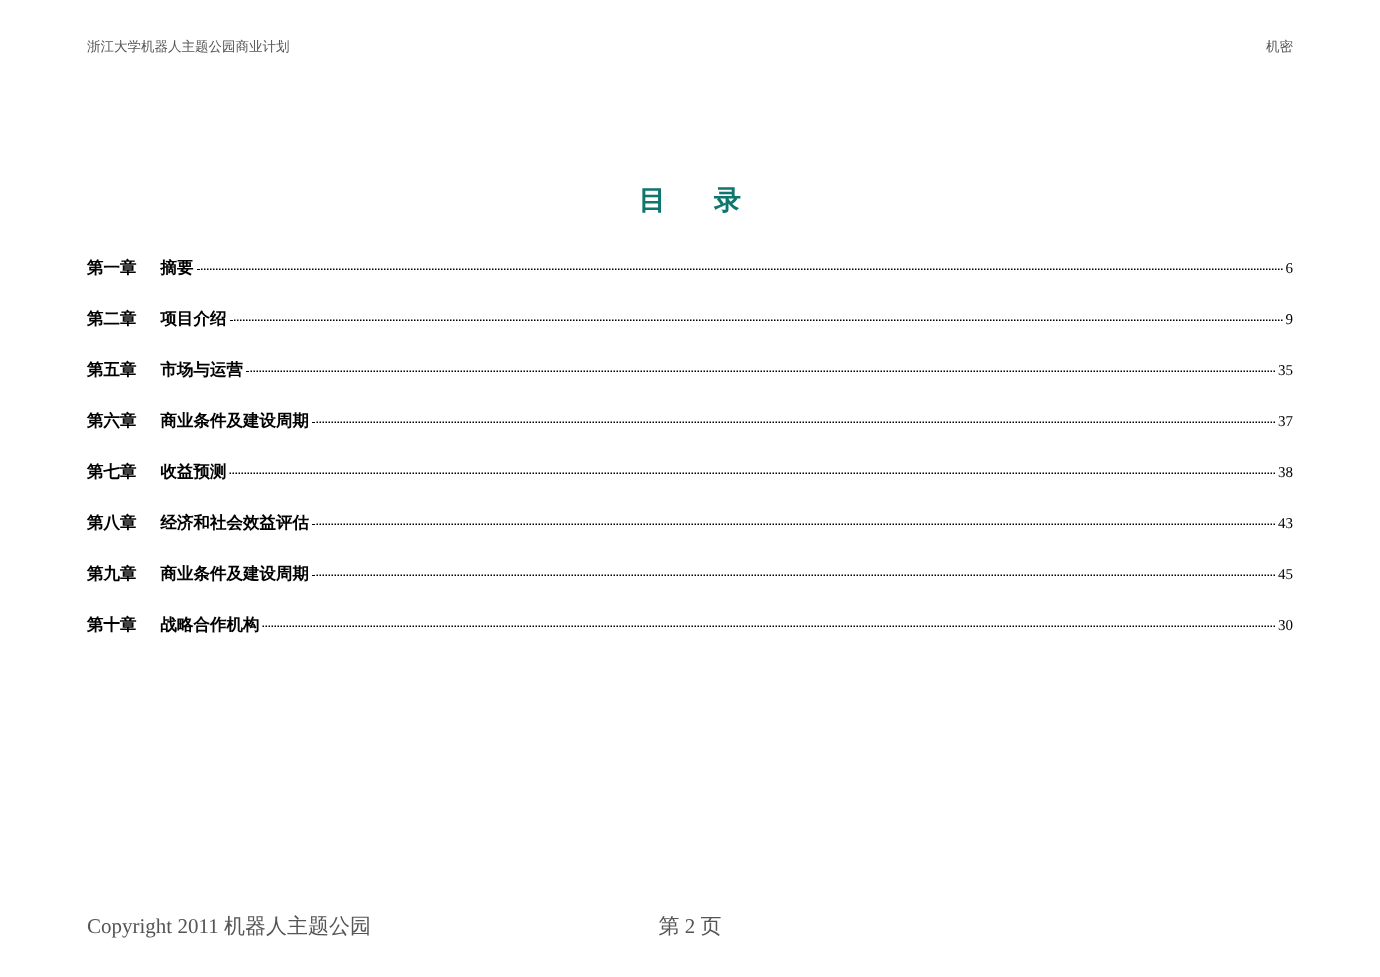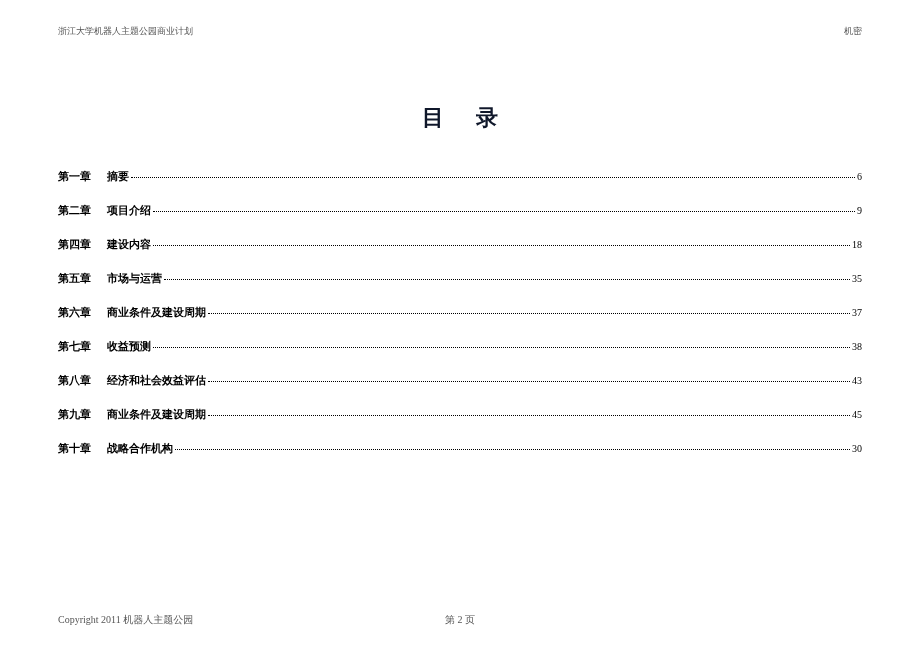--- a/index.html
+++ b/index.html
@@ -19,30 +19,30 @@
       width: 100%;
       height: 100%;
       padding: 25px 58px 30px 58px;
       position: relative;
     }
     .header {
       display: flex;
       justify-content: space-between;
       font-size: 9px;
       color: #555;
-      margin-bottom: 65px;
+      margin-bottom: 83px;
     }
     .title {
       text-align: center;
-      font-size: 22px;
+      font-size: 18px;
       font-weight: bold;
       letter-spacing: 32px;
       padding-left: 32px;
-      margin-bottom: 36px;
-      color: #0f172a;
+      margin-bottom: 26px;
+      color: #0f766e;
     }
     .toc {
       width: 100%;
     }
     .toc-entry {
       display: flex;
       align-items: baseline;
       font-size: 11px;
       color: #000;
       margin-bottom: 19px;
@@ -68,21 +68,21 @@
       flex-shrink: 0;
       font-size: 10px;
     }
     .footer {
       position: absolute;
       bottom: 24px;
       left: 58px;
       right: 58px;
       display: flex;
       justify-content: space-between;
-      font-size: 10px;
+      font-size: 14px;
       color: #555;
     }
     .footer-center {
       position: absolute;
       left: 50%;
       transform: translateX(-50%);
     }
   </style>
 </head>
 <body>
@@ -101,26 +101,20 @@
         <span class="toc-chapter">第一章</span>
         <span class="toc-chapter-title">摘要</span>
         <span class="toc-dots"></span>
         <span class="toc-page">6</span>
       </div>
       <div class="toc-entry">
         <span class="toc-chapter">第二章</span>
         <span class="toc-chapter-title">项目介绍</span>
         <span class="toc-dots"></span>
         <span class="toc-page">9</span>
-      </div>
-      <div class="toc-entry">
-        <span class="toc-chapter">第四章</span>
-        <span class="toc-chapter-title">建设内容</span>
-        <span class="toc-dots"></span>
-        <span class="toc-page">18</span>
       </div>
       <div class="toc-entry">
         <span class="toc-chapter">第五章</span>
         <span class="toc-chapter-title">市场与运营</span>
         <span class="toc-dots"></span>
         <span class="toc-page">35</span>
       </div>
       <div class="toc-entry">
         <span class="toc-chapter">第六章</span>
         <span class="toc-chapter-title">商业条件及建设周期</span>

